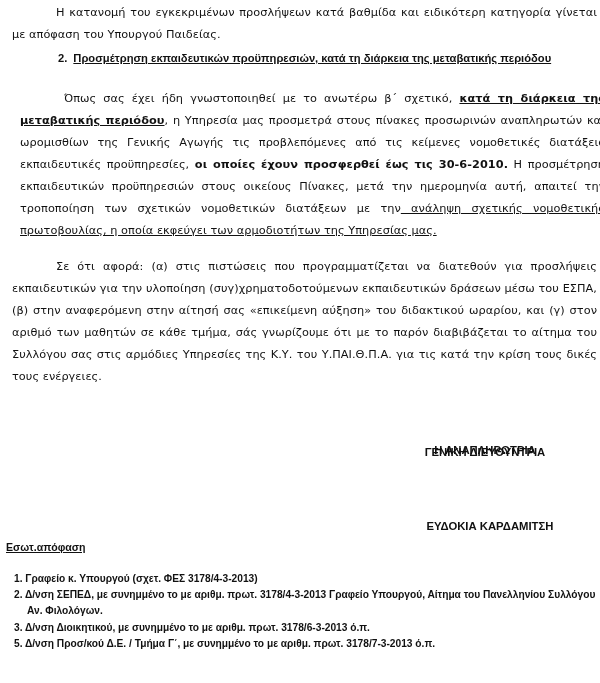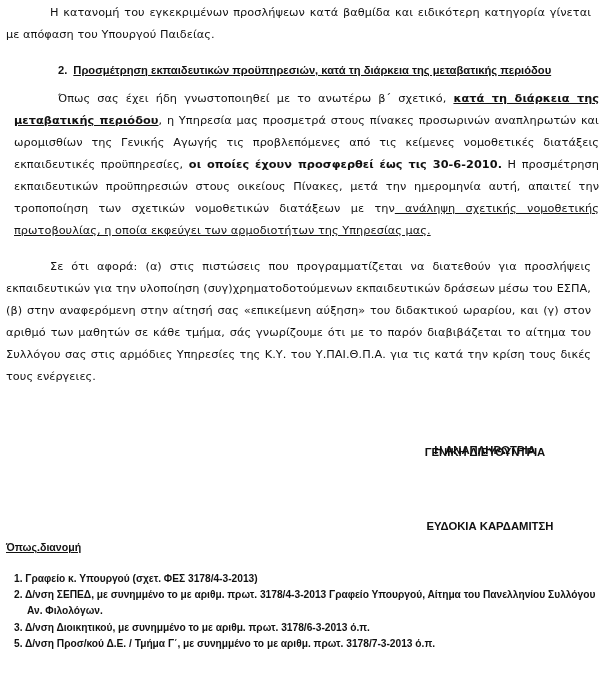--- a/index.html
+++ b/index.html
@@ -1,24 +1,24 @@
 <!DOCTYPE html>
 <html><head>
 <meta charset="utf-8">
 <style>
   html, body { margin: 0; padding: 0; background: #ffffff; }
   body { width: 600px; height: 683px; overflow: hidden; position: relative;
          font-family: "DejaVu Sans", sans-serif; color: #111; }
   .page { position: absolute; left: 0; top: 0; width: 600px; height: 683px; }
-  .para { position: absolute; left: 6px; width: 585px; font-size: 11.3px; line-height: 22px;
+  .para { position: absolute; left: 12px; width: 585px; font-size: 11.3px; line-height: 22px;
           text-align: justify; text-align-last: left; letter-spacing: 0.05px; }
   .indent { text-indent: 44px; }
   .b { font-weight: bold; }
   .u { text-decoration: underline; }
-  .heading { position: absolute; left: 58px; top: 64px; font-size: 11.2px; font-weight: bold;
+  .heading { position: absolute; left: 58px; top: 52px; font-size: 11.2px; font-weight: bold;
              font-family: "Liberation Sans", sans-serif; white-space: nowrap; }
   .heading .num { margin-right: 6px; }
   .heading .t { text-decoration: underline; }
   .sig { position: absolute; font-family: "Liberation Sans", sans-serif; font-weight: bold;
          font-size: 11.3px; text-align: center; white-space: nowrap; }
   .dist-title { position: absolute; left: 6px; top: 541px; font-family: "Liberation Sans", sans-serif;
                 font-size: 10.6px; font-weight: bold; text-decoration: underline; }
   .dist-list { position: absolute; left: 6px; top: 563px; width: 590px; margin: 8px; padding: 0;
                list-style: none; font-family: "Liberation Sans", sans-serif; font-weight: bold;
                font-size: 10.2px; line-height: 16.2px; }
@@ -38,21 +38,21 @@
   <p class="para indent" style="top:80px; margin:8px;">
     <span>Όπως σας έχει ήδη γνωστοποιηθεί με το ανωτέρω β΄ σχετικό, </span><span class="b u">κατά τη διάρκεια της μεταβατικής περιόδου</span><span>, η Υπηρεσία μας προσμετρά στους πίνακες προσωρινών αναπληρωτών και ωρομισθίων της Γενικής Αγωγής τις προβλεπόμενες από τις κείμενες νομοθετικές διατάξεις εκπαιδευτικές προϋπηρεσίες, </span><span class="b">οι οποίες έχουν προσφερθεί έως τις 30-6-2010.</span><span> Η προσμέτρηση εκπαιδευτικών προϋπηρεσιών στους οικείους Πίνακες, μετά την ημερομηνία αυτή, απαιτεί την τροποποίηση των σχετικών νομοθετικών διατάξεων με την</span><span class="u"> ανάληψη σχετικής νομοθετικής πρωτοβουλίας, η οποία εκφεύγει των αρμοδιοτήτων της Υπηρεσίας μας.</span>
   </p>
 
   <p class="para indent" style="top:256px; margin:0;">Σε ότι αφορά: (α) στις πιστώσεις που προγραμματίζεται να διατεθούν για προσλήψεις εκπαιδευτικών για την υλοποίηση (συγ)χρηματοδοτούμενων εκπαιδευτικών δράσεων μέσω του ΕΣΠΑ, (β) στην αναφερόμενη στην αίτησή σας «επικείμενη αύξηση» του διδακτικού ωραρίου, και (γ) στον αριθμό των μαθητών σε κάθε τμήμα, σάς γνωρίζουμε ότι με το παρόν διαβιβάζεται το αίτημα του Συλλόγου σας στις αρμόδιες Υπηρεσίες της Κ.Υ. του Υ.ΠΑΙ.Θ.Π.Α. για τις κατά την κρίση τους δικές τους ενέργειες.</p>
 
   <div class="sig" style="left:415px; top:432px; width:140px;margin-top:12px;">Η ΑΝΑΠΛΗΡΩΤΡΙΑ</div>
   <div class="sig" style="left:415px; top:520px; width:150px;">ΕΥΔΟΚΙΑ ΚΑΡΔΑΜΙΤΣΗ</div>
   <div class="sig" style="left:415px; top:446px; width:140px;">ΓΕΝΙΚΗ ΔΙΕΥΘΥΝΤΡΙΑ</div>
 
-  <div class="dist-title">Όπως.διανομή</div>
+  <div class="dist-title">Εσωτ.απόφαση</div>
 
   <ul class="dist-list">
     <li>1. Γραφείο κ. Υπουργού (σχετ. ΦΕΣ 3178/4-3-2013)</li>
     <li>2. Δ/νση ΣΕΠΕΔ, με συνημμένο το με αριθμ. πρωτ. 3178/4-3-2013 Γραφείο Υπουργού, Αίτημα του Πανελληνίου Συλλόγου Αν. Φιλολόγων.</li>
     <li>3. Δ/νση Διοικητικού, με συνημμένο το με αριθμ. πρωτ. 3178/6-3-2013 ό.π.</li>
     <li>5. Δ/νση Προσ/κού Δ.Ε. / Τμήμα Γ΄,  με συνημμένο το με αριθμ. πρωτ. 3178/7-3-2013 ό.π.</li>
   </ul>
 
 </div>
 

